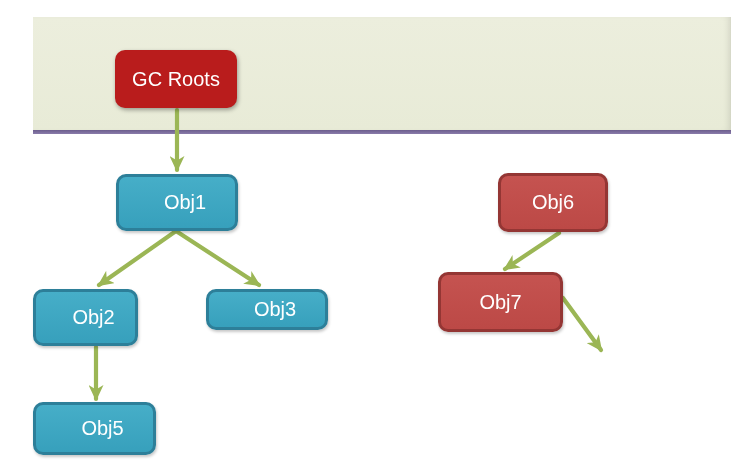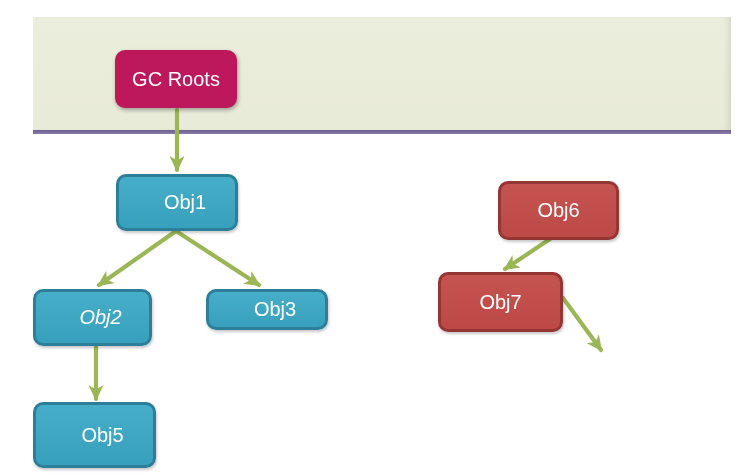--- a/index.html
+++ b/index.html
@@ -46,40 +46,40 @@
     border-radius: 10px;
     color: #ffffff;
     font-size: 20px;
     display: flex;
     align-items: center;
     justify-content: center;
     z-index: 2;
     white-space: nowrap;
   }
   .node.root {
-    background: #be185d;
+    background: #b91c1c;
     box-shadow: 1px 2px 4px rgba(0,0,0,0.35);
   }
   .node.teal {
     background: linear-gradient(180deg, #46aec8 0%, #37a0bc 100%);
     border: 3px solid #2d7f99;
     box-shadow: 1px 2px 3px rgba(0,0,0,0.22);
     padding-left: 16px;
   }
   .node.red {
     background: linear-gradient(180deg, #c55350 0%, #bc4946 100%);
     border: 3px solid #943634;
     box-shadow: 1px 2px 3px rgba(0,0,0,0.22);
   }
   #node-gcroots { left: 115px; top: 50px;  width: 122px; height: 58px; }
   #node-obj1    { left: 116px; top: 174px; width: 122px; height: 57px; }
-  #node-obj2    { left: 33px;  top: 289px; width: 119px; height: 57px; font-style: italic; }
+  #node-obj2    { left: 33px;  top: 289px; width: 105px; height: 57px; }
   #node-obj3    { left: 206px; top: 289px; width: 122px; height: 41px; }
-  #node-obj5    { left: 33px;  top: 402px; width: 123px; height: 66px; }
-  #node-obj6    { left: 498px; top: 173px; width: 121px; height: 59px; margin-top: 8px; }
+  #node-obj5    { left: 33px;  top: 402px; width: 123px; height: 53px; }
+  #node-obj6    { left: 498px; top: 173px; width: 110px; height: 59px; }
   #node-obj7    { left: 438px; top: 272px; width: 125px; height: 60px; text-align: right; }
   #node-obj8    { left: 540px; top: 353px; width: 125px; height: 60px; }
 </style>
 </head>
 <body>
 
 <div class="stage">
 
   <div class="banner"></div>
   <div class="divider"></div>

